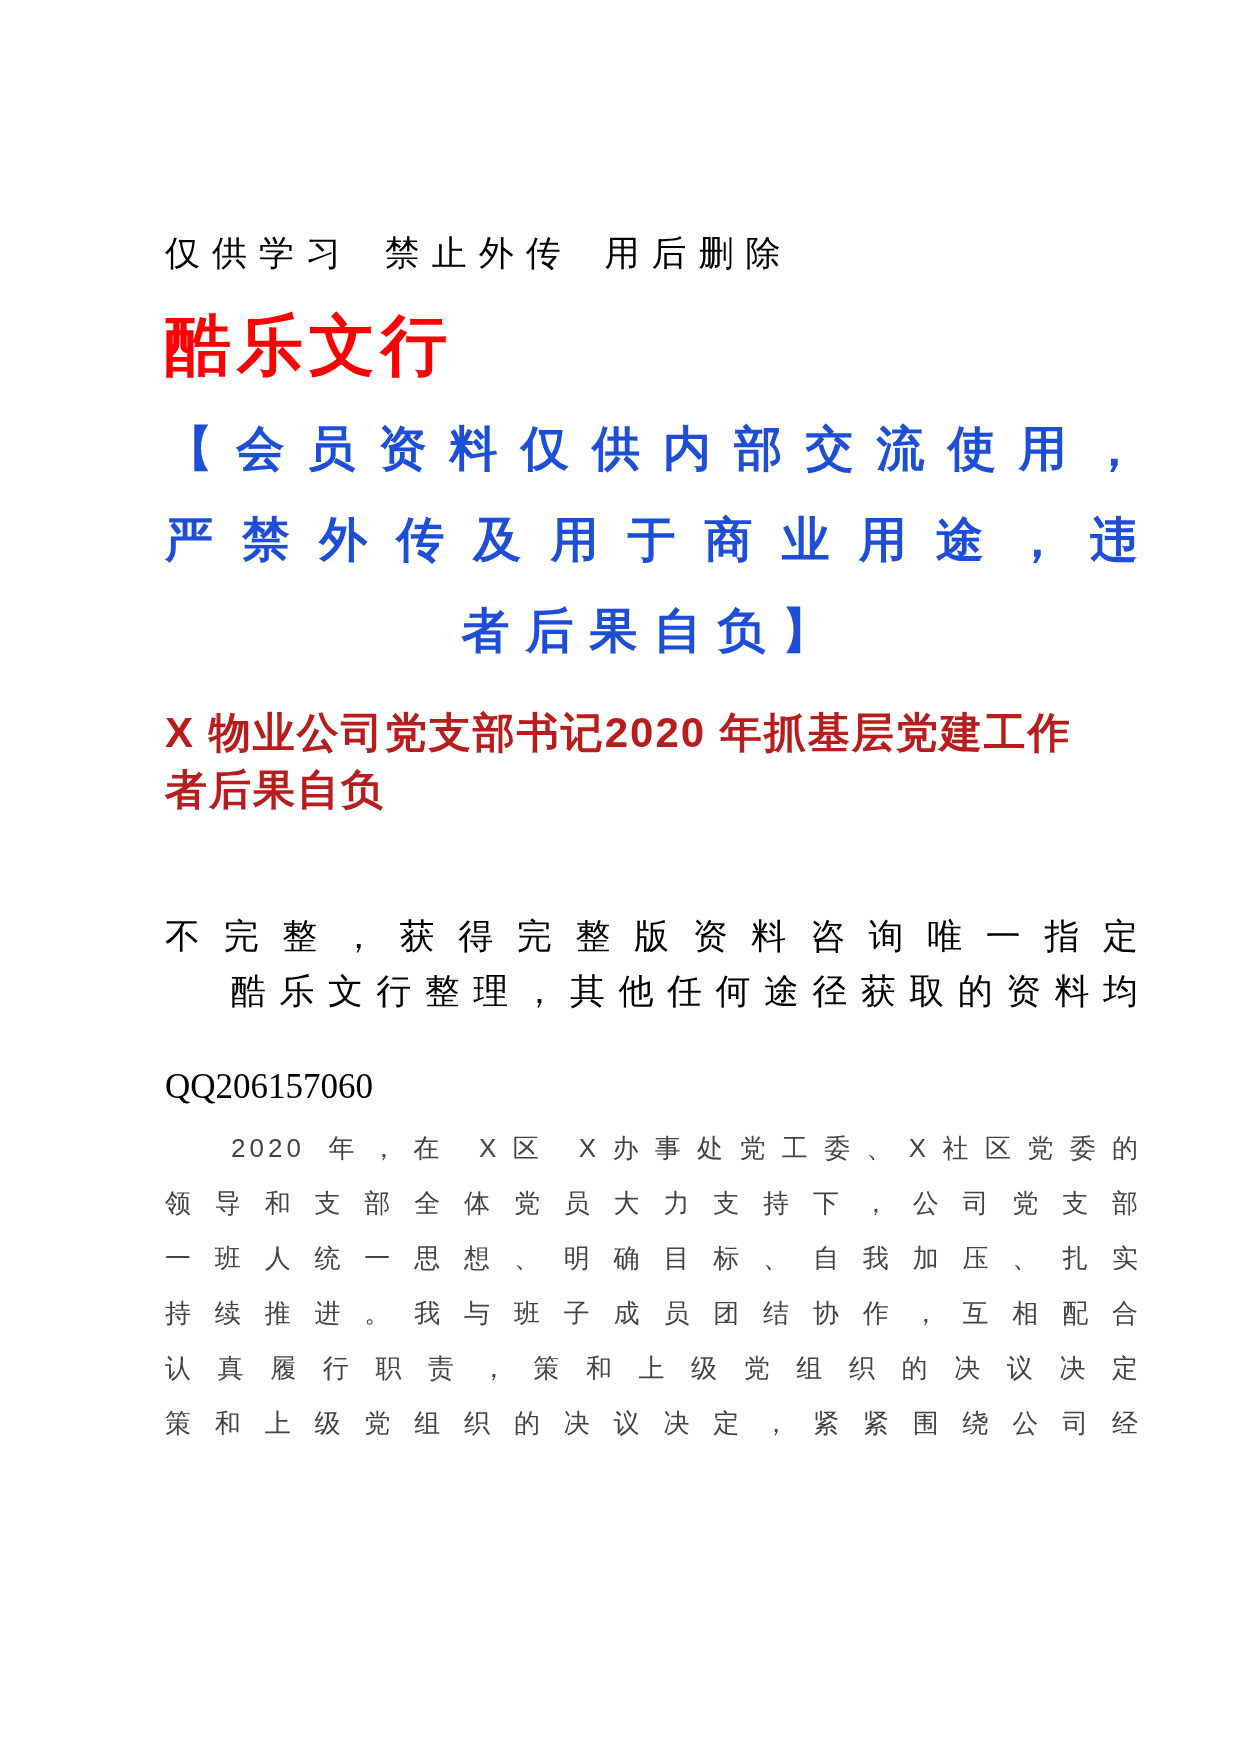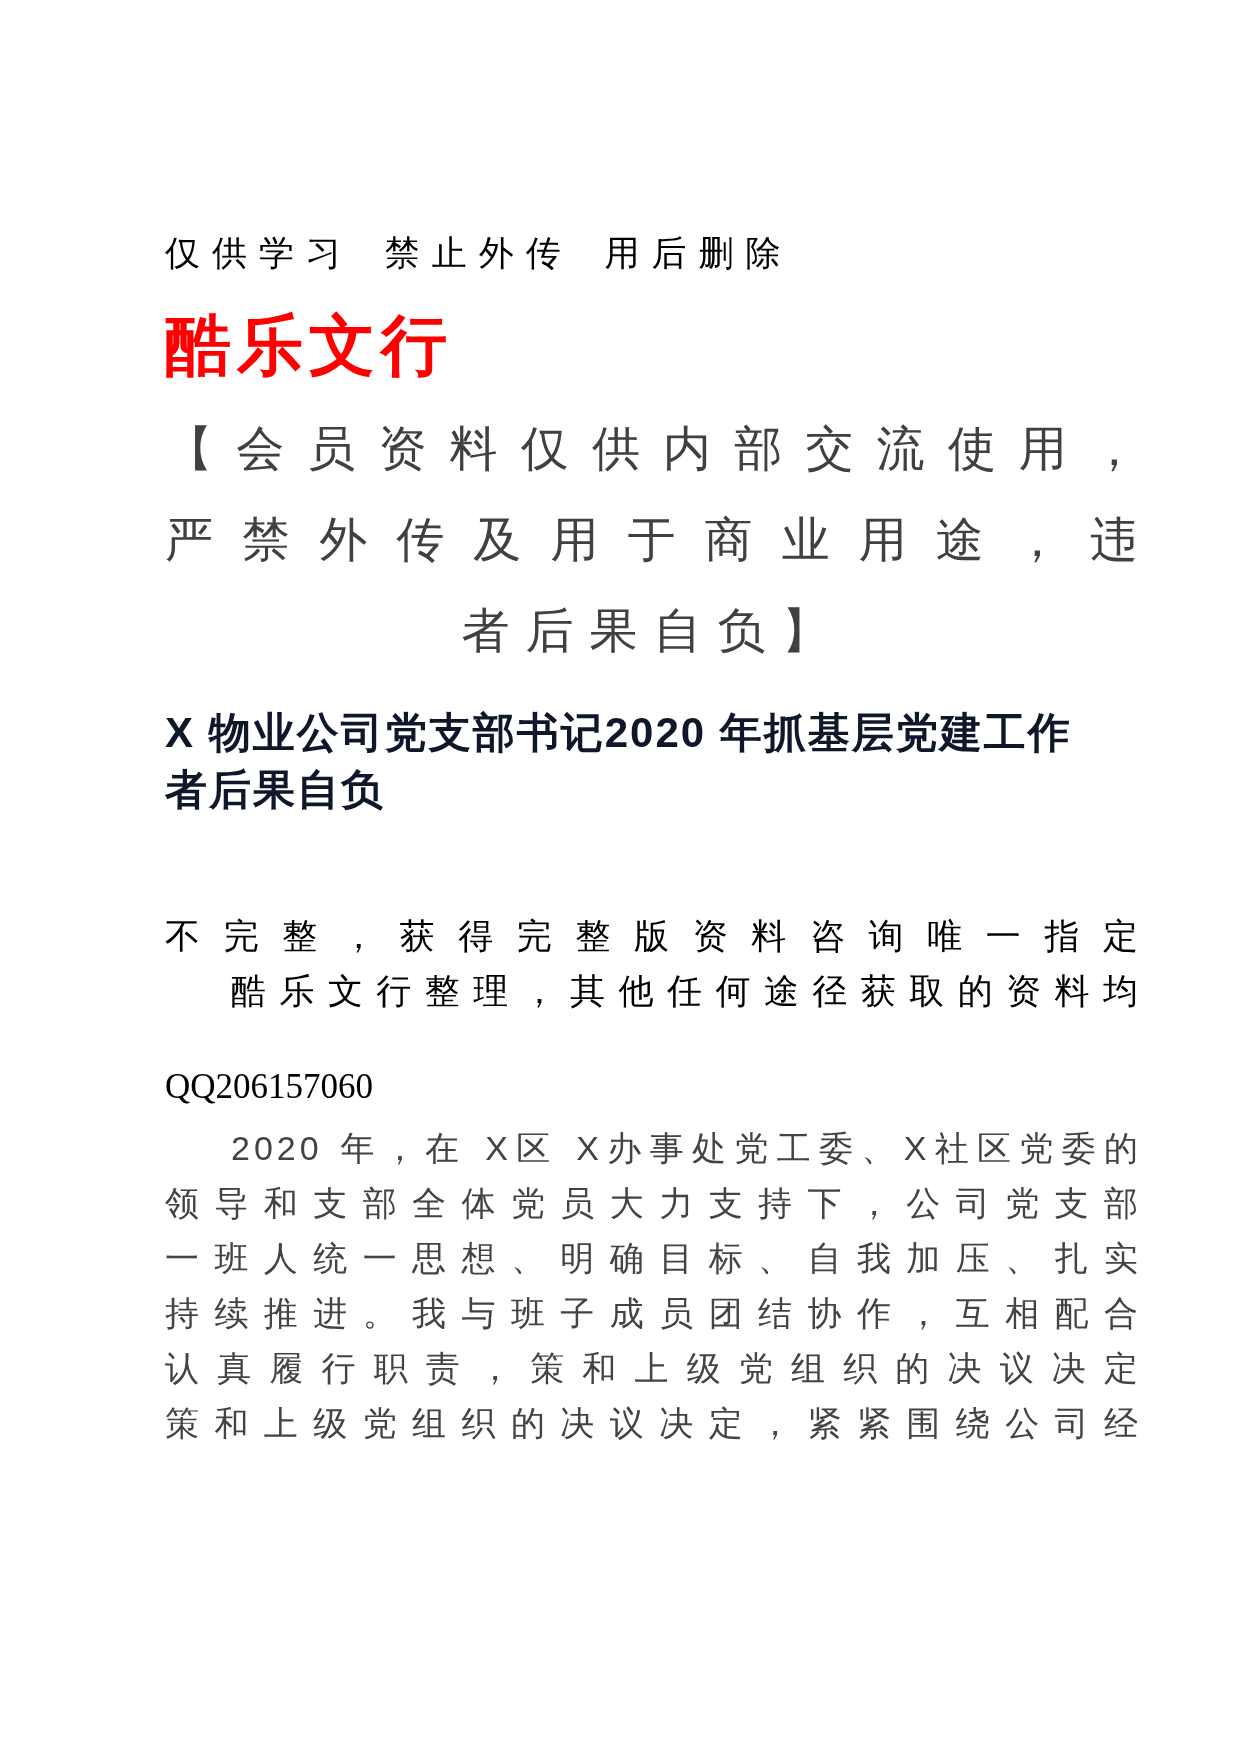--- a/index.html
+++ b/index.html
@@ -32,51 +32,51 @@
     font-weight: bold;
     letter-spacing: 6px;
     color: #ff0000;
     text-align: left;
     padding-right: 130px;
   }
   
   .warning {
     margin-top: 18px;
     font-size: 48px;
-    font-weight: normal;
+    font-weight: bold;
     line-height: 91px;
-    color: #404040;
+    color: #1d4ed8;
   }
   .justify-line {
     text-align: justify;
     text-align-last: justify;
     letter-spacing: 4px;
   }
   .center-line { text-align: center; letter-spacing: 16px; }
   
   .doc-title {
     margin: 28px 0 0 0;
     font-size: 42px;
     font-weight: bold;
     line-height: 57px;
     letter-spacing: 2px;
-    color: #0f172a;
+    color: #b91c1c;
   }
   
   .serif-para {
     margin-top: 91px;
     font-family: "Liberation Serif", serif;
     font-size: 35px;
     line-height: 55px;
     color: #000000;
   }
   
   .sans-para {
     margin-top: 7px;
-    font-size: 34px;
+    font-size: 26px;
     line-height: 55px;
     color: #434343;
   }
   .indent { text-indent: 66px; }
   .qq-line { text-align: left; letter-spacing: 0; margin-top: 40px; }
 </style>
 </head>
 <body>
 
 <div class="page">

